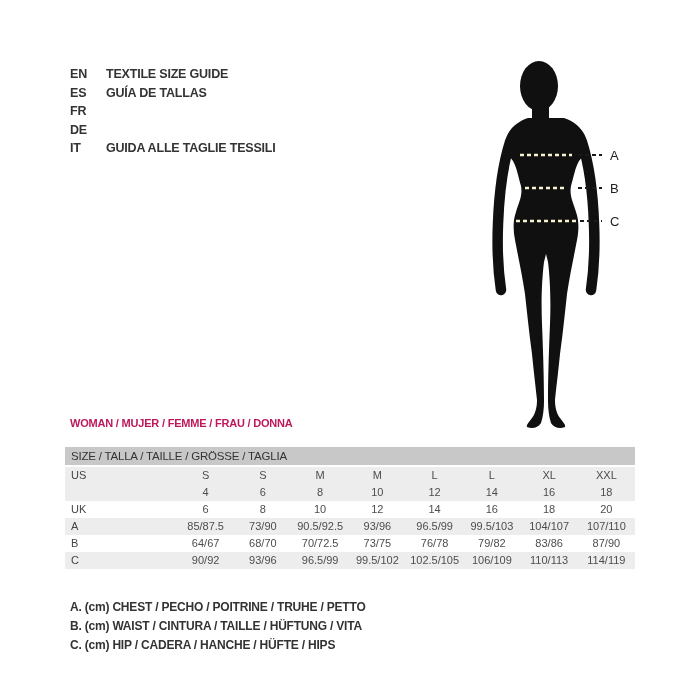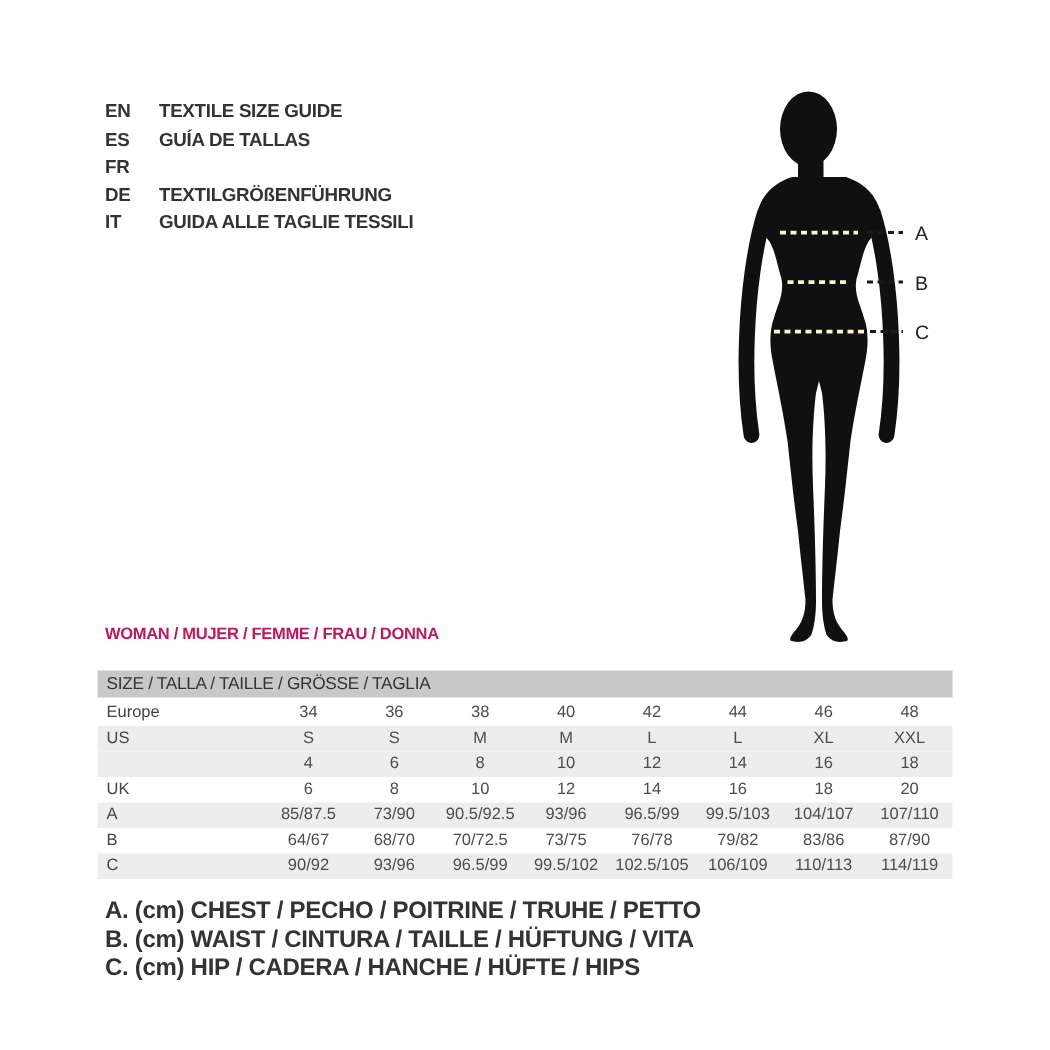--- a/index.html
+++ b/index.html
@@ -38,21 +38,21 @@
     display:grid; grid-template-columns:112px repeat(8, 1fr);
     height:17px; line-height:17px; font-size:11px; color:#4d4d4d;
   }
   .trow.shaded { background:#ededed; }
   .trow .lbl { text-align:left; padding-left:6px; color:#444; }
   .trow .val { text-align:center; }
 
   
   .legend {
     position:absolute; left:70px; top:594px;
-    font-size:16px; font-weight:bold; color:#333; letter-spacing:-0.2px;
+    font-size:12px; font-weight:bold; color:#333; letter-spacing:-0.2px;
   }
   .legend-row { height:19px; line-height:19px; }
 </style>
 </head>
 <body>
 
 <div id="canvas">
 
   <div class="lang-list">
     <div class="lang-row">
@@ -61,21 +61,20 @@
     </div>
     <div class="lang-row">
       <span>ES</span>
       <span>GUÍA DE TALLAS</span>
     </div>
     <div class="lang-row">
       <span>FR</span>
     </div>
     <div class="lang-row">
       <span>DE</span>
-      <span>TEXTILGRÖßENFÜHRUNG</span>
     </div>
     <div class="lang-row">
       <span>IT</span>
       <span>GUIDA ALLE TAGLIE TESSILI</span>
     </div>
   </div>
 
   <div class="figure-wrap">
     <svg width="160" height="390" viewBox="0 0 160 390">
       <g fill="#101010" stroke="none">
@@ -139,31 +138,20 @@
       <text class="meas-letter" x="130" y="145">B</text>
       <text class="meas-letter" x="130" y="178">C</text>
     </svg>
   </div>
 
   <div class="gender-line">WOMAN / MUJER / FEMME / FRAU / DONNA</div>
 
   <div class="size-table">
     <div class="size-header">SIZE / TALLA / TAILLE / GRÖSSE / TAGLIA</div>
 
-    <div class="trow">
-      <span class="lbl">Europe</span>
-      <span class="val">34</span>
-      <span class="val">36</span>
-      <span class="val">38</span>
-      <span class="val">40</span>
-      <span class="val">42</span>
-      <span class="val">44</span>
-      <span class="val">46</span>
-      <span class="val">48</span>
-    </div>
 
     <div class="trow shaded">
       <span class="lbl">US</span>
       <span class="val">S</span>
       <span class="val">S</span>
       <span class="val">M</span>
       <span class="val">M</span>
       <span class="val">L</span>
       <span class="val">L</span>
       <span class="val">XL</span>

